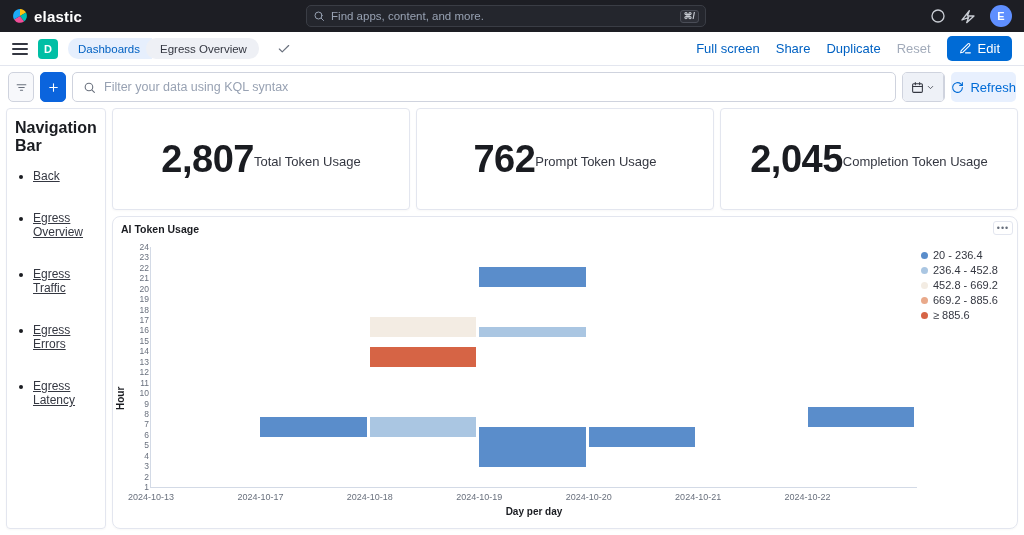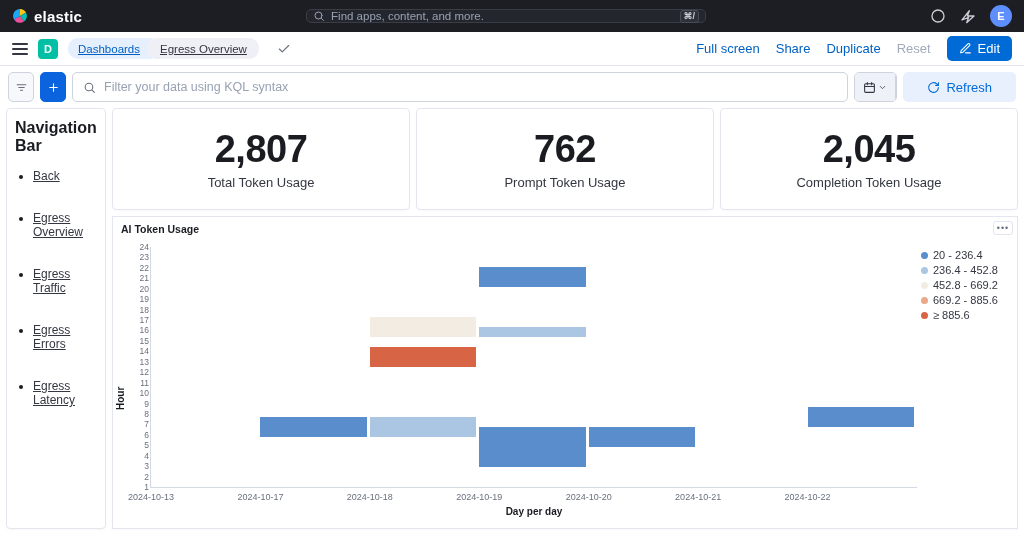--- a/index.html
+++ b/index.html
@@ -31,21 +31,21 @@
     width: 16px; height: 16px; position: relative;
   }
   .logo-mark svg { width: 16px; height: 16px; display:block; }
   .top-search-wrap {
     flex: 1;
     display: flex;
     justify-content: center;
   }
   .top-search {
     width: 400px;
-    height: 14px;
+    height: 22px;
     background: #24262d;
     border: 1px solid #3a3d45;
     border-radius: 5px;
     display: flex;
     align-items: center;
     padding: 0 6px;
     color: #98a2b3;
     font-size: 11.5px;
     gap: 6px;
   }
@@ -81,21 +81,20 @@
   .breadcrumbs { display:flex; align-items:center; }
   .crumb {
     height:21px; display:flex; align-items:center;
     padding:0 12px 0 10px;
     background:#e6effd;
     color:#0061c2;
     font-size:11.5px;
     position:relative;
     border-top-left-radius: 10px;
     border-bottom-left-radius: 10px;
-    text-decoration: underline;
   }
   .crumb.second {
     background:#eef0f5; color:#343741;
     border-radius:10px;
     margin-left:-6px;
     padding-left:14px;
   }
   .check-icon { width:14px; height:14px; color:#69707d; margin-left:8px; }
   .toolbar-right {
     margin-left:auto; display:flex; align-items:center; gap:16px;
@@ -147,21 +146,21 @@
   }
   .date-text-seg {
     display:flex;align-items:center;justify-content:center;
     padding:0 10px; color:#343741; font-weight:500;
   }
   .refresh-btn {
     height:30px;
     background:#e8f0fe; color:#006bd6;
     border-radius:5px;
     display:flex; align-items:center; gap:6px;
-    padding:0 24px; font-size:13px; font-weight:500;
+    padding:0 0; font-size:13px; font-weight:500;
   }
   .refresh-btn svg { width:13px; height:13px; }
   
   .main {
     display:flex; height:calc(535px - 32px - 34px - 42px);
     padding:0 6px 6px 6px;
   }
   .sidebar {
     width:100px;
     border:1px solid #e3e6ef;
@@ -177,32 +176,32 @@
   .sidebar li { margin-bottom:28px; font-size:12px; }
   .sidebar li a { color:#343741; text-decoration:underline; }
   .panels {
     flex:1; display:flex; flex-direction:column; gap:6px;
   }
   .metrics-row {
     display:flex; gap:6px; height:102px;
   }
   .metric-card {
     flex:1; border:1px solid #e3e6ef; border-radius:4px;
-    display:flex; flex-direction:column;
+    display:flex; flex-direction:row;
     align-items:center; justify-content:center;
     box-shadow:0 1px 2px rgba(0,0,0,.03);
   }
   .metric-value {
     font-size:38px; font-weight:800; letter-spacing:-.5px;
   }
   .metric-label {
     font-size:13px; color:#343741; margin-top:4px;
   }
   .chart-card {
-    flex:1; border:1px solid #e3e6ef; border-radius:0;
+    flex:1; border:1px solid #e3e6ef; border-radius:8px;
     box-shadow:0 1px 2px rgba(0,0,0,.03);
     display:flex; flex-direction:column;
     position:relative;
   }
   .chart-head {
     font-size:10.5px; font-weight:700;
     padding:6px 8px;
   }
   .chart-menu {
     position:absolute; top:4px; right:4px;

